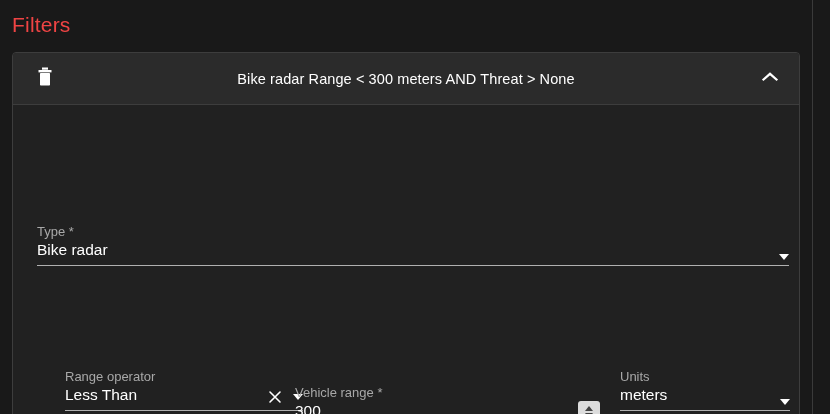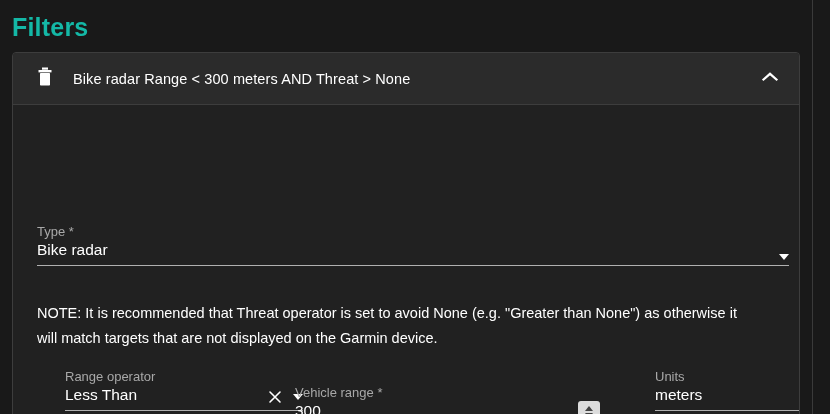--- a/index.html
+++ b/index.html
@@ -15,23 +15,23 @@
     font-family: "Liberation Sans", sans-serif;
     color: #ffffff;
     position: relative;
   }
 
   
   .page-title {
     position: absolute;
     left: 12px;
     top: 13px;
-    font-size: 25px;
-    font-weight: 700;
-    color: #14b8a6;
+    font-size: 21px;
+    font-weight: 400;
+    color: #ef4444;
     letter-spacing: 0.2px;
   }
 
   
   .panel-divider {
     position: absolute;
     left: 812px;
     top: 0;
     width: 1px;
     height: 414px;
@@ -72,21 +72,21 @@
     justify-content: center;
     cursor: pointer;
     background: none;
     border: none;
   }
 
   .trash-icon { display: block; }
 
   .card-title {
     width: 100%;
-    text-align: left;
+    text-align: center;
     font-size: 14.5px;
     color: #ffffff;
     letter-spacing: 0.1px;
     padding: 0 60px;
   }
 
   .collapse-btn {
     position: absolute;
     right: 14px;
     top: 50%;
@@ -175,21 +175,21 @@
     top: 196px;
     width: 720px;
     font-size: 14.5px;
     line-height: 25px;
     color: #ffffff;
   }
 
   
   #range-operator-field { left: 24px;  top: 265px; width: 238px; margin-left: 28px; }
   #vehicle-range-field  { left: 282px; top: 281px; width: 305px; }
-  #units-field          { left: 642px; top: 265px; width: 170px; }
+  #units-field          { left: 607px; top: 265px; width: 170px; }
 
   .spinner {
     position: absolute;
     right: 0;
     bottom: 3px;
     width: 22px;
     height: 22px;
     background: #dcdcdc;
     border-radius: 3px;
     display: flex;
@@ -245,21 +245,20 @@
       <div class="field-label">Type *</div>
       <div class="field-row">
         <span class="field-value">Bike radar</span>
         <span class="field-icons">
           <span class="caret"></span>
         </span>
       </div>
       <div class="field-underline"></div>
     </div>
 
-    <p class="note-text">NOTE: It is recommended that Threat operator is set to avoid None (e.g. "Greater than None") as otherwise it will match targets that are not displayed on the Garmin device.</p>
 
     <div class="form-field" id="range-operator-field">
       <div class="field-label">Range operator</div>
       <div class="field-row">
         <span class="field-value">Less Than</span>
         <span class="field-icons">
           <span class="clear-x">
             <svg width="16" height="16" viewBox="0 0 16 16" aria-hidden="true">
               <path d="M3 3 L13 13 M13 3 L3 13" stroke="#ffffff" stroke-width="1.6" stroke-linecap="round"></path>
             </svg>

